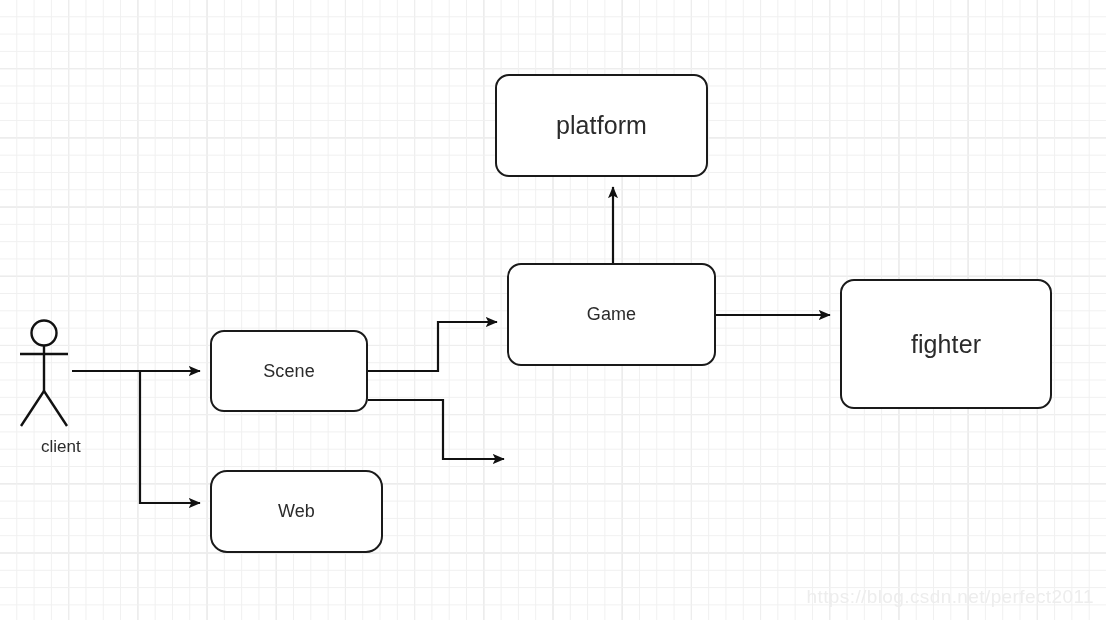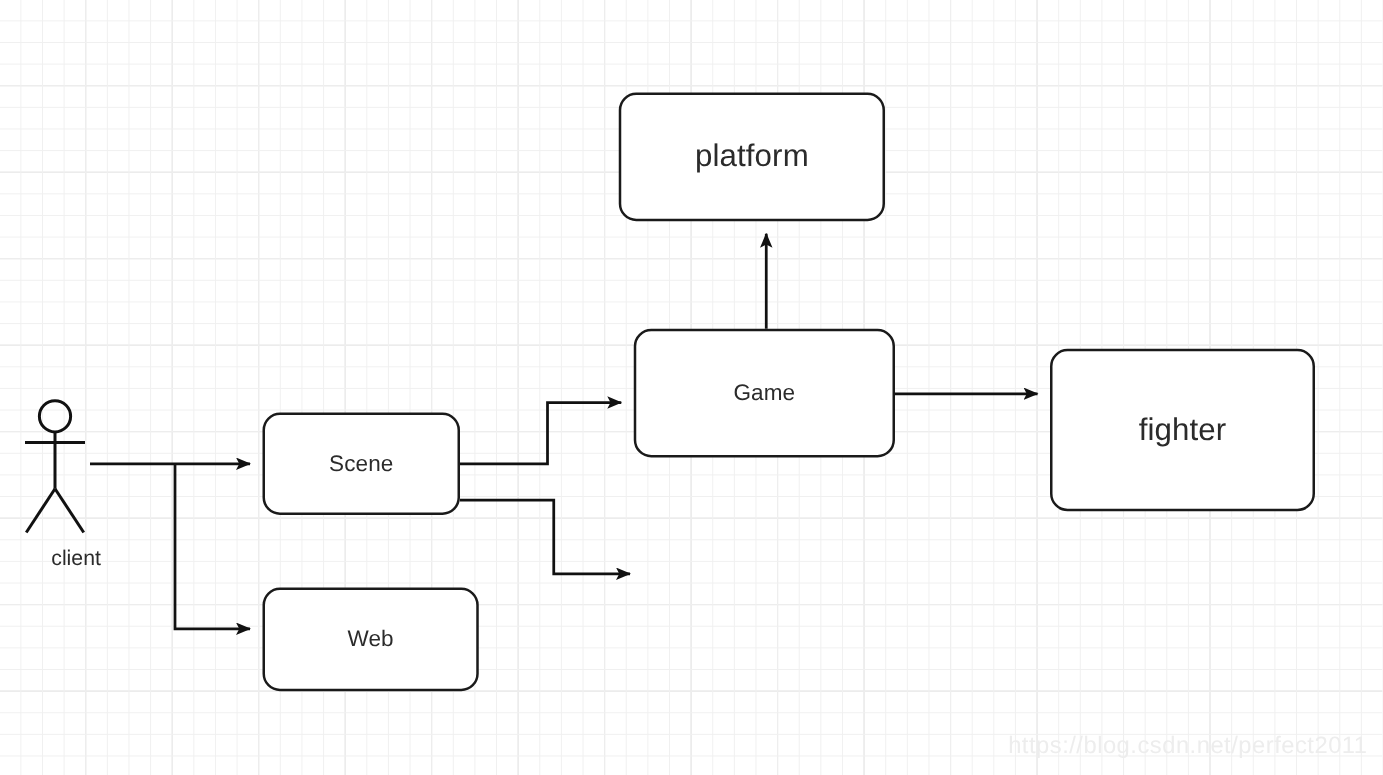--- a/index.html
+++ b/index.html
@@ -104,21 +104,21 @@
         <line x1="36" y1="81" x2="59" y2="116"></line>
       </g>
     </svg>
   </div>
   <div class="actor-label" style="left:19px; top:437px;margin-left:22px;">client</div>
 
   <div class="node node-sm" style="left:210px; top:330px; width:158px; height:82px;">
     <span>Scene</span>
   </div>
 
-  <div class="node node-sm" style="left:210px; top:470px; width:173px; height:83px;">
+  <div class="node node-sm" style="left:210px; top:470px; width:173px; height:83px;border-radius:17px;">
     <span>Web</span>
   </div>
 
   <div class="node node-sm" style="left:507px; top:263px; width:209px; height:103px;">
     <span>Game</span>
   </div>
 
 
   <div class="node node-lg" style="left:495px; top:74px; width:213px; height:103px;">
     <span>platform</span>

